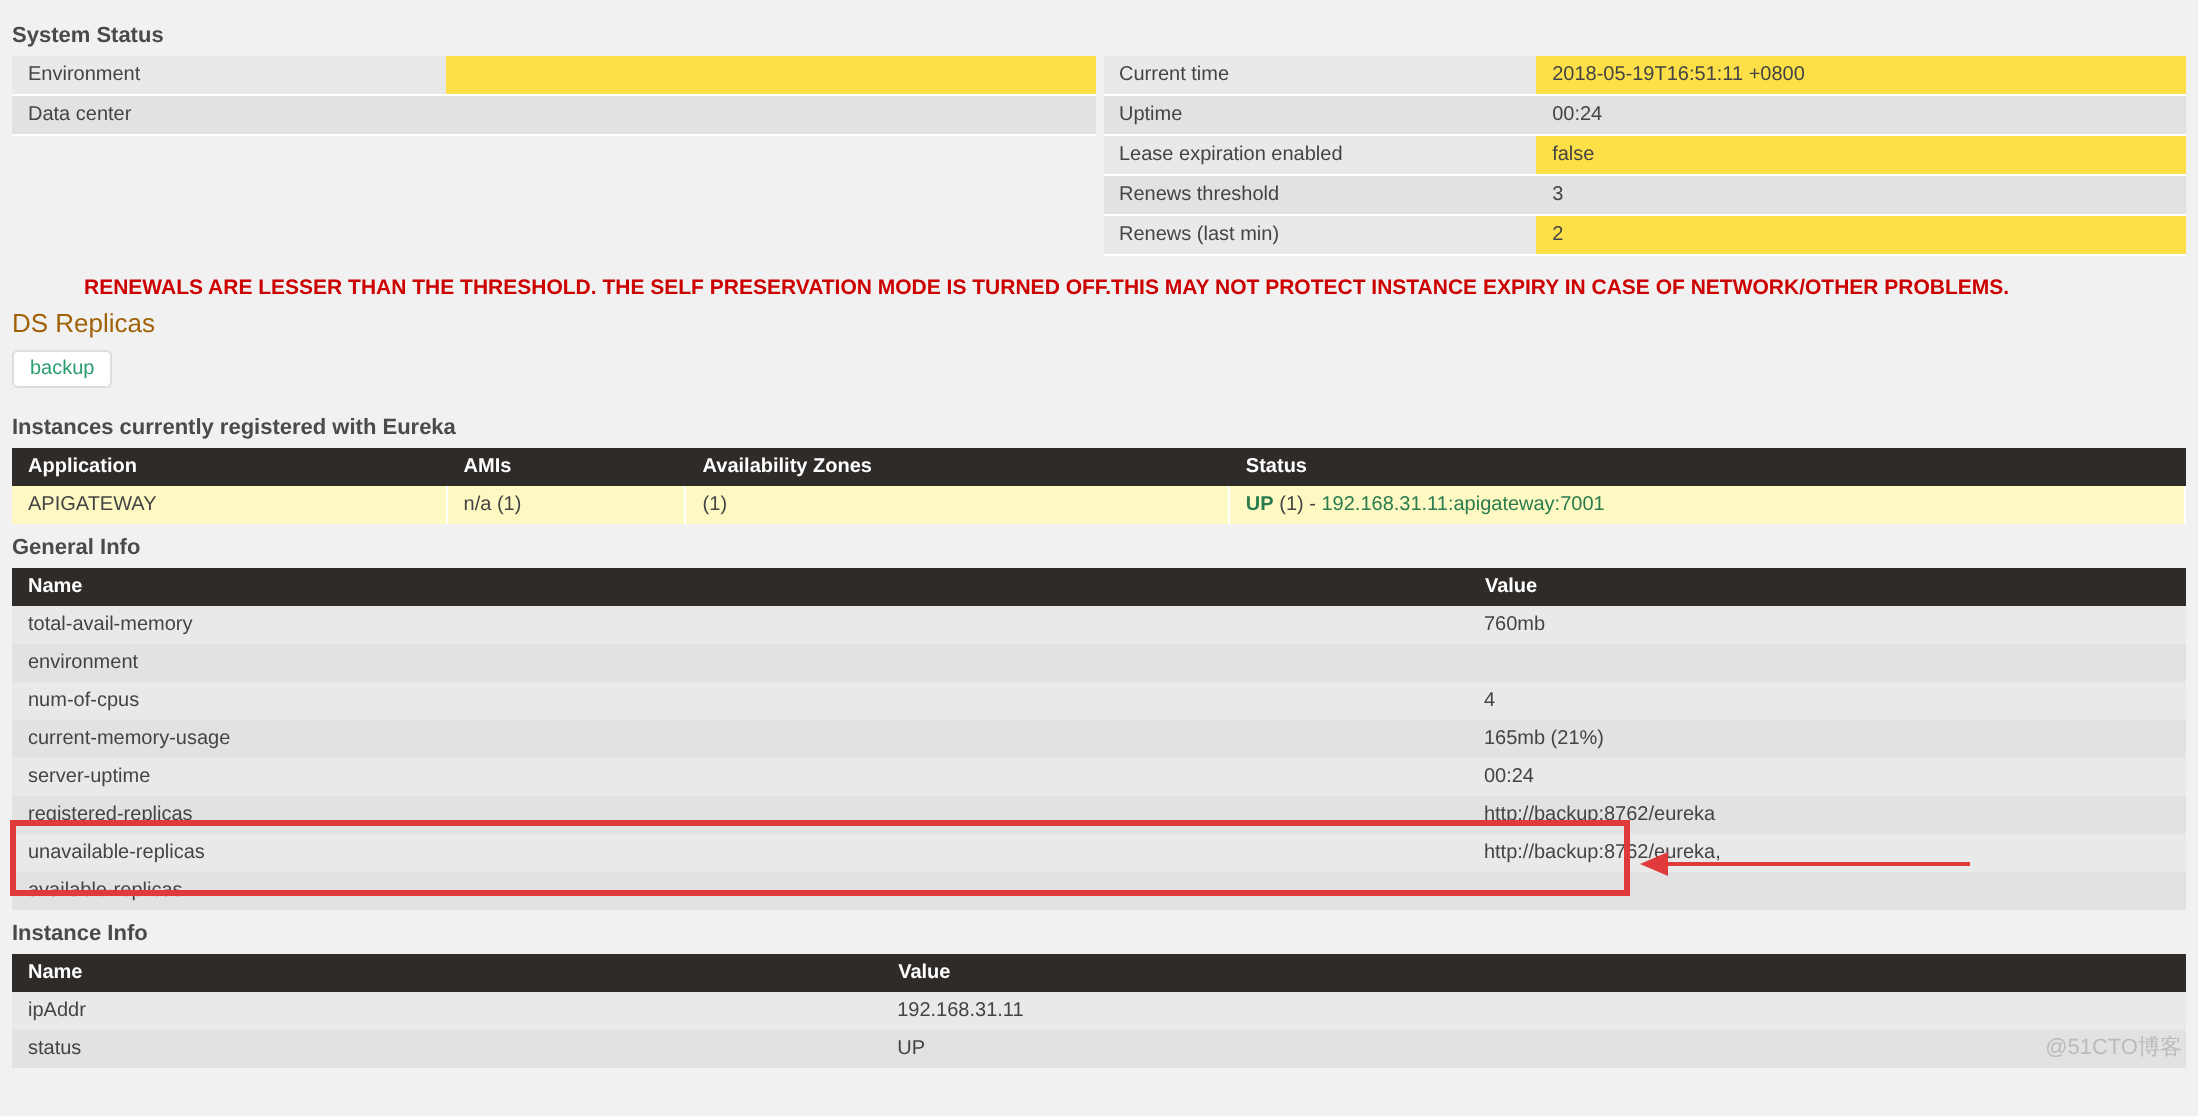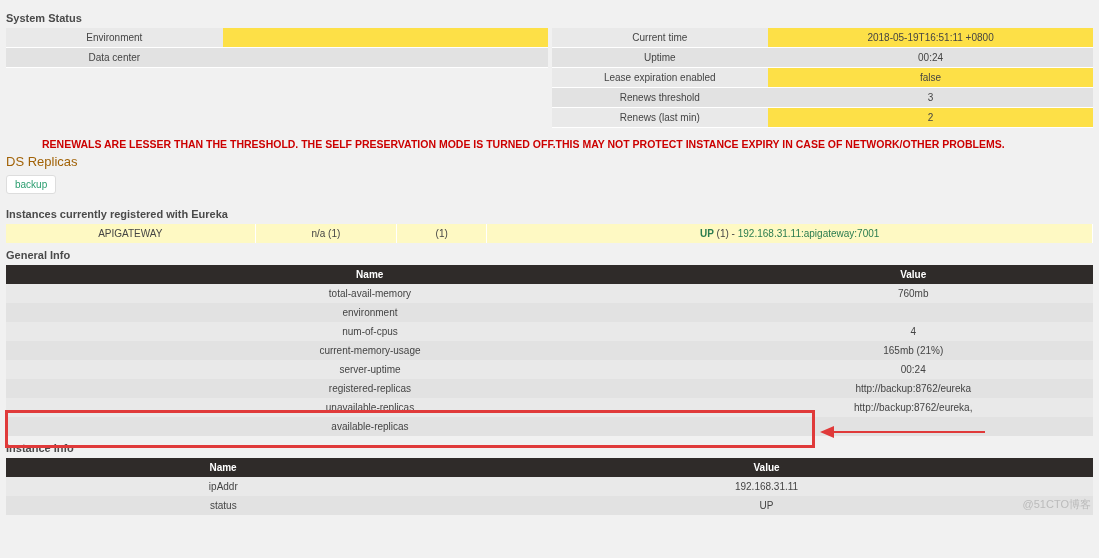--- a/index.html
+++ b/index.html
@@ -14,21 +14,21 @@
   }
   h2 {
     font-size: 11px;
     font-weight: 700;
     color: #4a4a4a;
     margin: 6px 0 4px 0;
   }
   .row-two { display: flex; gap: 4px; }
   .col { flex: 1; }
   table { width: 100%; border-collapse: collapse; font-size: 10px; }
-  td, th { text-align: center; padding: 4px 8px; }
+  td, th { text-align: left; padding: 4px 8px; }
   .kv tr { border-bottom: 1px solid #fff; }
   .kv td { background: #fde047; }
   .kv th { background: #e9e9e9; font-weight: 400; }
   .kv tr:nth-child(even) td, .kv tr:nth-child(even) th { background: #e2e2e2; }
   .kv th { width: 40%; }
   .warning {
     color: #cc0000;
     font-weight: 700;
     font-size: 10.5px;
     margin: 10px 0 4px 0;
@@ -126,20 +126,26 @@
   </div>
 </div>
 
 <div class="warning">RENEWALS ARE LESSER THAN THE THRESHOLD. THE SELF PRESERVATION MODE IS TURNED OFF.THIS MAY NOT PROTECT INSTANCE EXPIRY IN CASE OF NETWORK/OTHER PROBLEMS.</div>
 <div class="ds-title">DS Replicas</div>
 <span class="ds-link">backup</span>
 
 <h2>Instances currently registered with Eureka</h2>
 <table>
   <tbody>
+      <tr class="header-row">
+    <th style="width:20%">Application</th>
+    <th style="width:11%">AMIs</th>
+    <th style="width:25%">Availability Zones</th>
+    <th>Status</th>
+  </tr>
   <tr class="data-row">
     <td>APIGATEWAY</td>
     <td>n/a (1)</td>
     <td>(1)</td>
     <td>
       <span class="up">UP</span>
       <span>(1)</span><span> - </span><a class="link">192.168.31.11:apigateway:7001</a>
     </td>
   </tr>
 </tbody>

